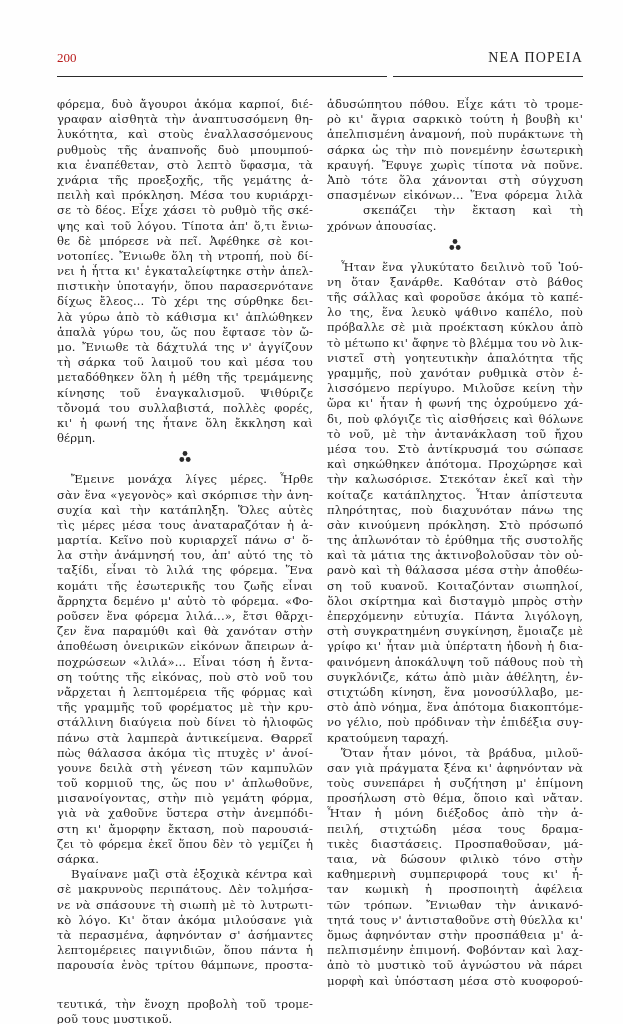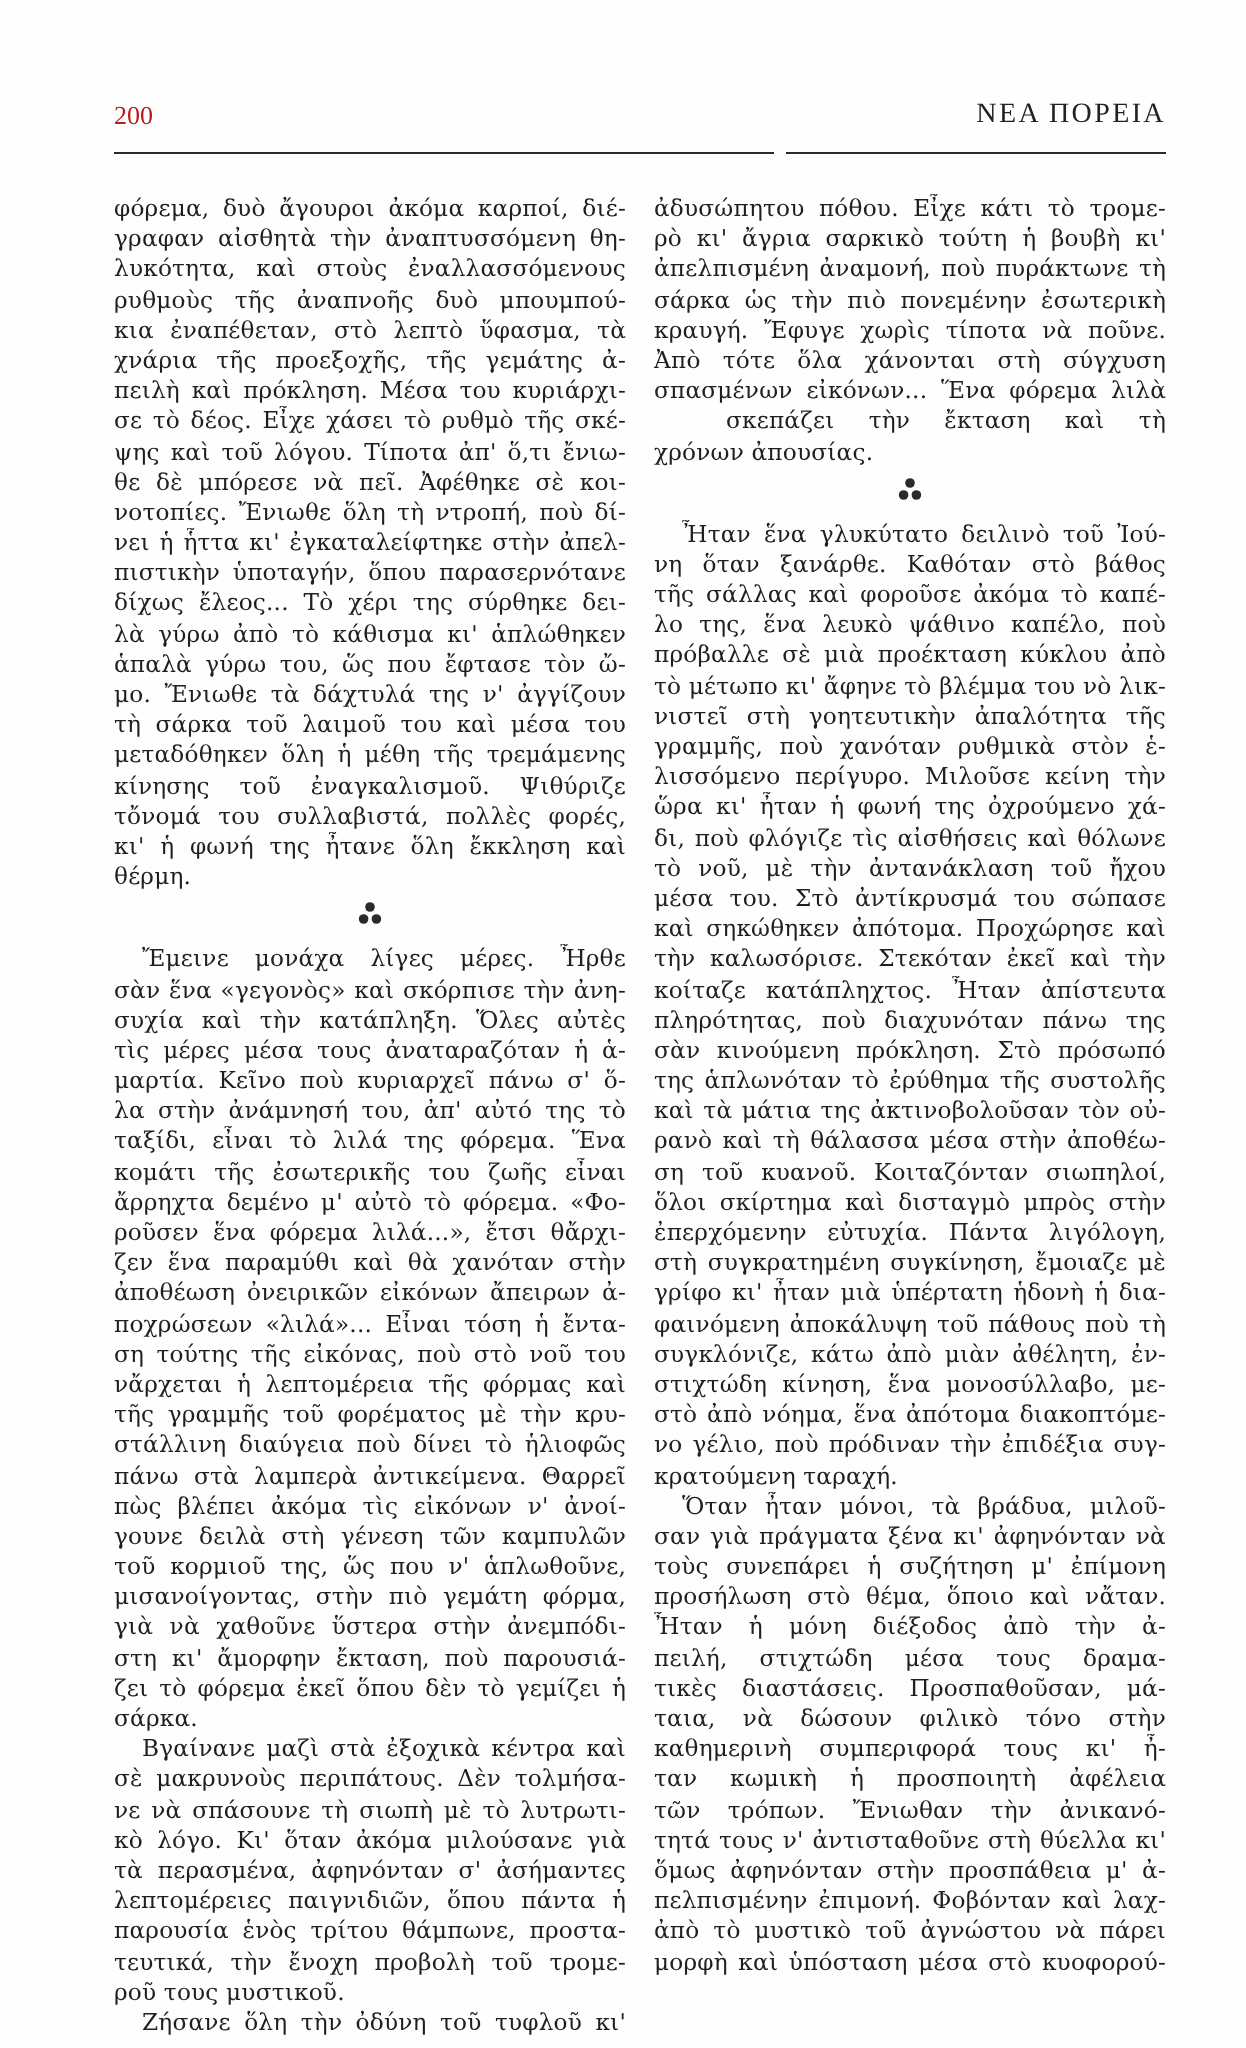--- a/index.html
+++ b/index.html
@@ -148,36 +148,36 @@
       <span class="line" style="white-space: normal; overflow: hidden;">ἄρρηχτα δεμένο μ' αὐτὸ τὸ φόρεμα. «Φο-</span>
       <span class="line" style="white-space: normal; overflow: hidden;">ροῦσεν ἕνα φόρεμα λιλά...», ἔτσι θἄρχι-</span>
       <span class="line" style="white-space: normal; overflow: hidden;">ζεν ἕνα παραμύθι καὶ θὰ χανόταν στὴν</span>
       <span class="line" style="white-space: normal; overflow: hidden;">ἀποθέωση ὀνειρικῶν εἰκόνων ἄπειρων ἀ-</span>
       <span class="line" style="white-space: normal; overflow: hidden;">ποχρώσεων «λιλά»... Εἶναι τόση ἡ ἔντα-</span>
       <span class="line" style="white-space: normal; overflow: hidden;">ση τούτης τῆς εἰκόνας, ποὺ στὸ νοῦ του</span>
       <span class="line" style="white-space: normal; overflow: hidden;">νἄρχεται ἡ λεπτομέρεια τῆς φόρμας καὶ</span>
       <span class="line" style="white-space: normal; overflow: hidden;">τῆς γραμμῆς τοῦ φορέματος μὲ τὴν κρυ-</span>
       <span class="line" style="white-space: normal; overflow: hidden;">στάλλινη διαύγεια ποὺ δίνει τὸ ἡλιοφῶς</span>
       <span class="line" style="white-space: normal; overflow: hidden;">πάνω στὰ λαμπερὰ ἀντικείμενα. Θαρρεῖ</span>
-      <span class="line" style="white-space: normal; overflow: hidden;">πὼς βλέπει ἀκόμα τὶς εἰκόνων ν' ἀνοί-</span>
+      <span class="line" style="white-space: normal; overflow: hidden;">πὼς θάλασσα ἀκόμα τὶς πτυχὲς ν' ἀνοί-</span>
       <span class="line" style="white-space: normal; overflow: hidden;">γουνε δειλὰ στὴ γένεση τῶν καμπυλῶν</span>
       <span class="line" style="white-space: normal; overflow: hidden;">τοῦ κορμιοῦ της, ὥς που ν' ἁπλωθοῦνε,</span>
       <span class="line" style="white-space: normal; overflow: hidden;">μισανοίγοντας, στὴν πιὸ γεμάτη φόρμα,</span>
       <span class="line" style="white-space: normal; overflow: hidden;">γιὰ νὰ χαθοῦνε ὕστερα στὴν ἀνεμπόδι-</span>
       <span class="line" style="white-space: normal; overflow: hidden;">στη κι' ἄμορφην ἔκταση, ποὺ παρουσιά-</span>
       <span class="line" style="white-space: normal; overflow: hidden;">ζει τὸ φόρεμα ἐκεῖ ὅπου δὲν τὸ γεμίζει ἡ</span>
       <span class="line last" style="white-space: normal; overflow: hidden;">σάρκα.</span>
       <span class="line indent" style="white-space: normal; overflow: hidden;">Βγαίνανε μαζὶ στὰ ἐξοχικὰ κέντρα καὶ</span>
       <span class="line" style="white-space: normal; overflow: hidden;">σὲ μακρυνοὺς περιπάτους. Δὲν τολμήσα-</span>
       <span class="line" style="white-space: normal; overflow: hidden;">νε νὰ σπάσουνε τὴ σιωπὴ μὲ τὸ λυτρωτι-</span>
       <span class="line" style="white-space: normal; overflow: hidden;">κὸ λόγο. Κι' ὅταν ἀκόμα μιλούσανε γιὰ</span>
       <span class="line" style="white-space: normal; overflow: hidden;">τὰ περασμένα, ἀφηνόνταν σ' ἀσήμαντες</span>
       <span class="line" style="white-space: normal; overflow: hidden;">λεπτομέρειες παιγνιδιῶν, ὅπου πάντα ἡ</span>
       <span class="line" style="white-space: normal; overflow: hidden;">παρουσία ἑνὸς τρίτου θάμπωνε, προστα-</span>
-      <span class="line" style="white-space: normal; overflow: hidden;">τευτικά, τὴν ἔνοχη προβολὴ τοῦ τρομε-</span>
+      <span class="line" style="white-space: normal; overflow: hidden; margin-top: 23px;">τευτικά, τὴν ἔνοχη προβολὴ τοῦ τρομε-</span>
       <span class="line last" style="white-space: normal; overflow: hidden;">ροῦ τους μυστικοῦ.</span>
       <span class="line indent" style="white-space: normal; overflow: hidden;">Ζήσανε ὅλη τὴν ὀδύνη τοῦ τυφλοῦ κι'</span>
     </div>
   <div class="column right" id="col-right">
       <span class="line" style="white-space: normal; overflow: hidden;">ἀδυσώπητου πόθου. Εἶχε κάτι τὸ τρομε-</span>
       <span class="line" style="white-space: normal; overflow: hidden;">ρὸ κι' ἄγρια σαρκικὸ τούτη ἡ βουβὴ κι'</span>
       <span class="line" style="white-space: normal; overflow: hidden;">ἀπελπισμένη ἀναμονή, ποὺ πυράκτωνε τὴ</span>
       <span class="line" style="white-space: normal; overflow: hidden;">σάρκα ὡς τὴν πιὸ πονεμένην ἐσωτερικὴ</span>
       <span class="line" style="white-space: normal; overflow: hidden;">κραυγή. Ἔφυγε χωρὶς τίποτα νὰ ποῦνε.</span>
       <span class="line" style="white-space: normal; overflow: hidden;">Ἀπὸ τότε ὅλα χάνονται στὴ σύγχυση</span>

